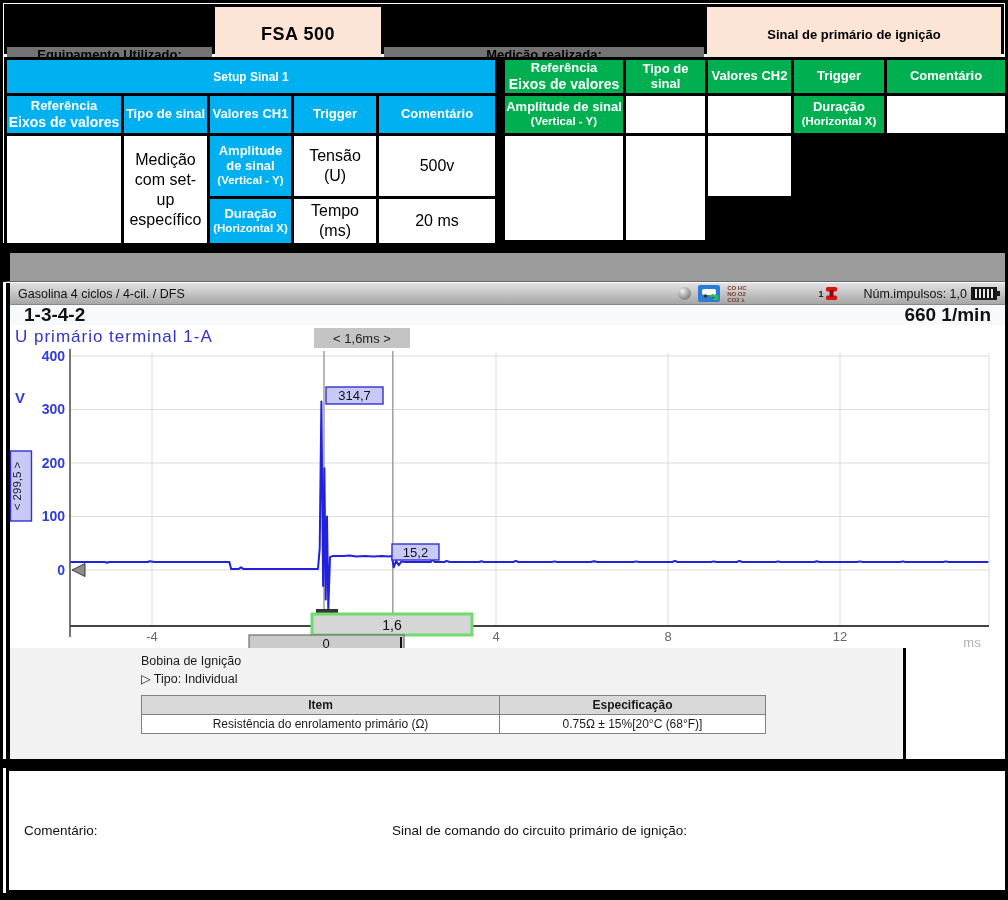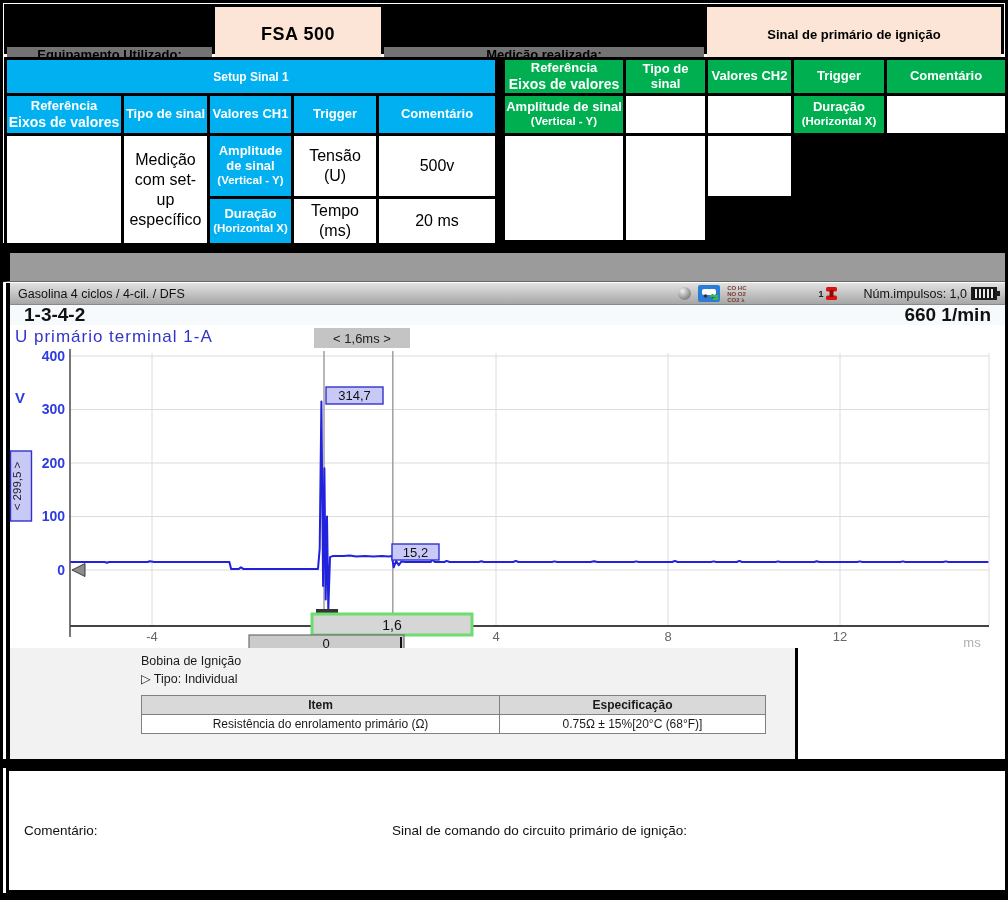--- a/index.html
+++ b/index.html
@@ -42,21 +42,21 @@
   .gas-text{font-size:6px;line-height:6px;color:#7a3b2e;font-weight:bold;white-space:nowrap;}
   .sup1{font-size:9px;font-weight:bold;color:#222;margin-right:1px;}
   .battery{position:relative;width:26px;height:13px;border:2px solid #1c1c1c;background:repeating-linear-gradient(90deg,#111 0 2px,#e8e8e8 2px 4px);margin-left:4px;}
   .battery:after{content:"";position:absolute;right:-5px;top:2px;width:3px;height:5px;background:#1c1c1c;}
   #scope-rpm{height:20px;background:#F7FAFD;display:flex;align-items:center;padding:0 14px;font-size:19px;font-weight:bold;color:#111;}
   #scope-rpm .grow{flex:1;}
   #scope-chart{position:relative;height:323px;background:#fff;}
   #scope-chart svg{position:absolute;top:0;left:0;overflow:visible;}
 
   
-  #coil{position:absolute;top:645px;left:3px;width:792px;height:113px;background:#F2F2F2;border-left:4px solid #000;border-right:3px solid #000;padding:6px 0 0 131px;font-size:12.5px;color:#1a1a1a;}
+  #coil{position:absolute;top:645px;left:3px;width:900px;height:113px;background:#F2F2F2;border-left:4px solid #000;border-right:3px solid #000;padding:6px 0 0 131px;font-size:12.5px;color:#1a1a1a;}
   #coil .line{margin-bottom:3px;}
   #spec-table{margin-top:9px;border-collapse:collapse;background:#fff;}
   #spec-table th,#spec-table td{border:1px solid #808080;text-align:center;font-size:12px;padding:2px 0;height:17px;}
   #spec-table th{background:#D9D9D9;font-weight:bold;}
   .colw1{width:358px;} .colw2{width:266px;}
 
   
   #divider{position:absolute;top:756px;left:0;width:1008px;height:9px;background:#000;}
   #comment{position:absolute;top:765px;left:3px;width:1002px;height:125px;background:#fff;border:3px solid #000;display:flex;align-items:center;}
   #comment .lbl{margin-left:15px;font-size:13.5px;color:#111;width:110px;}

